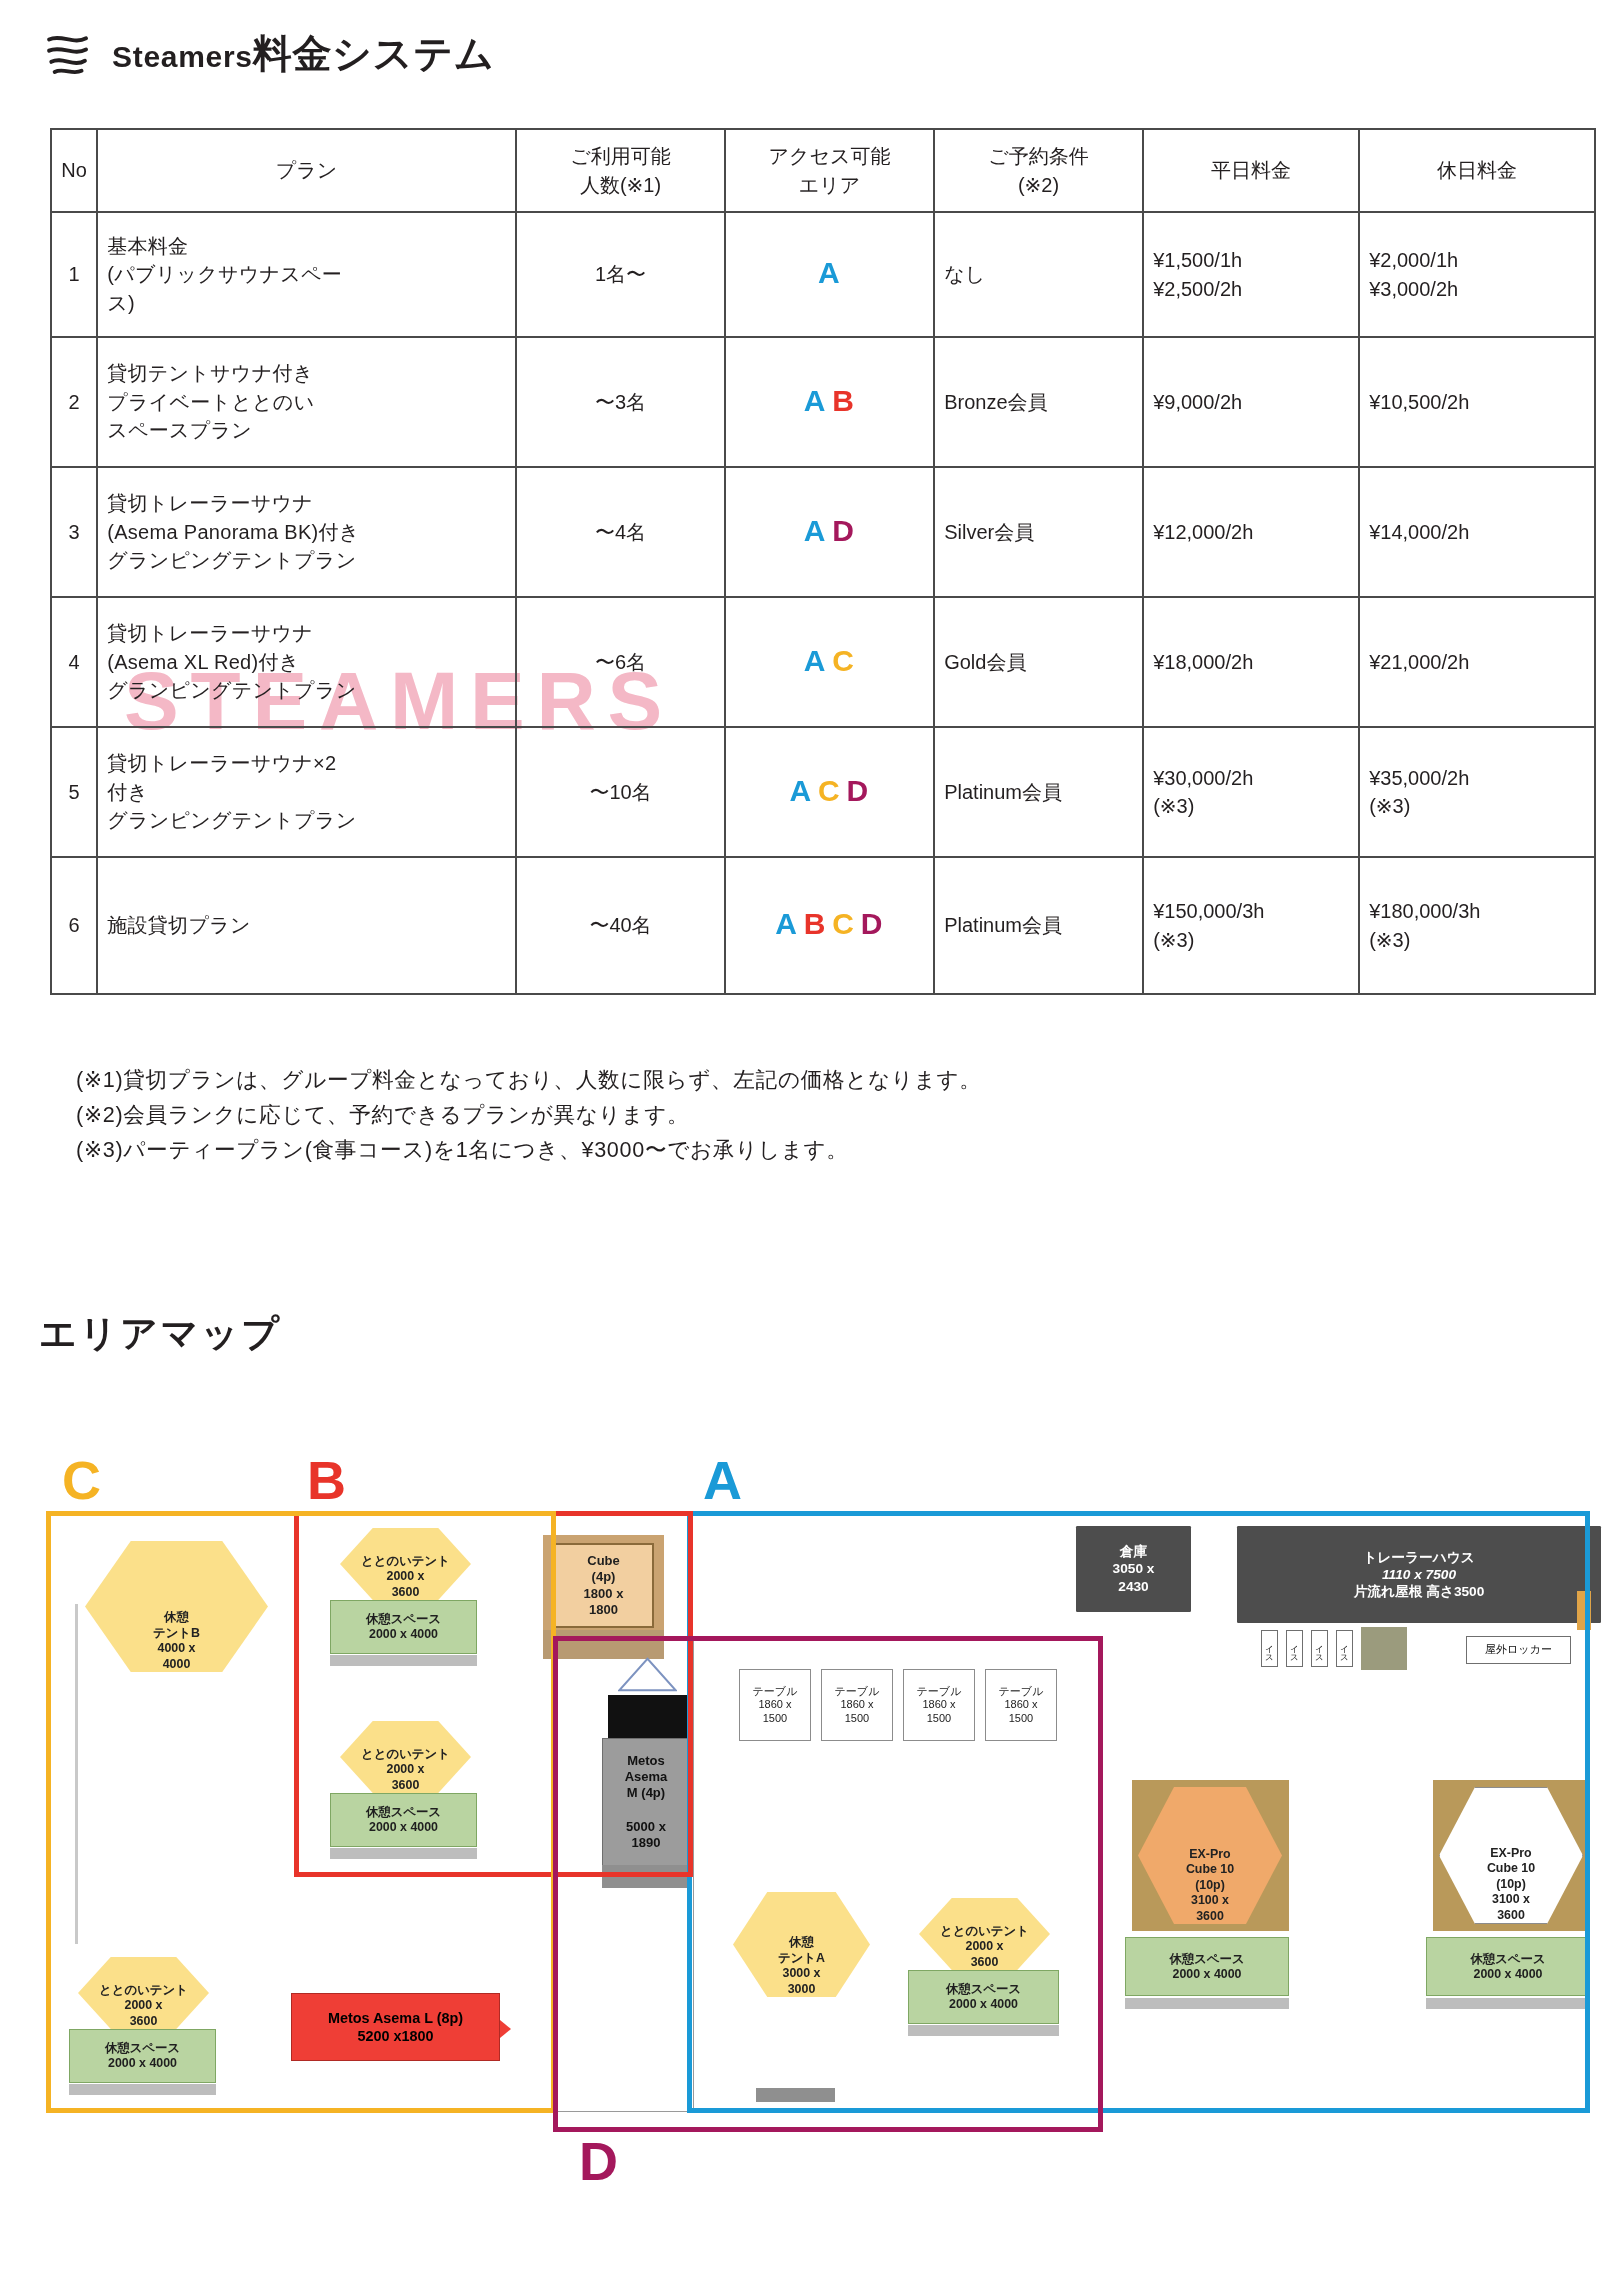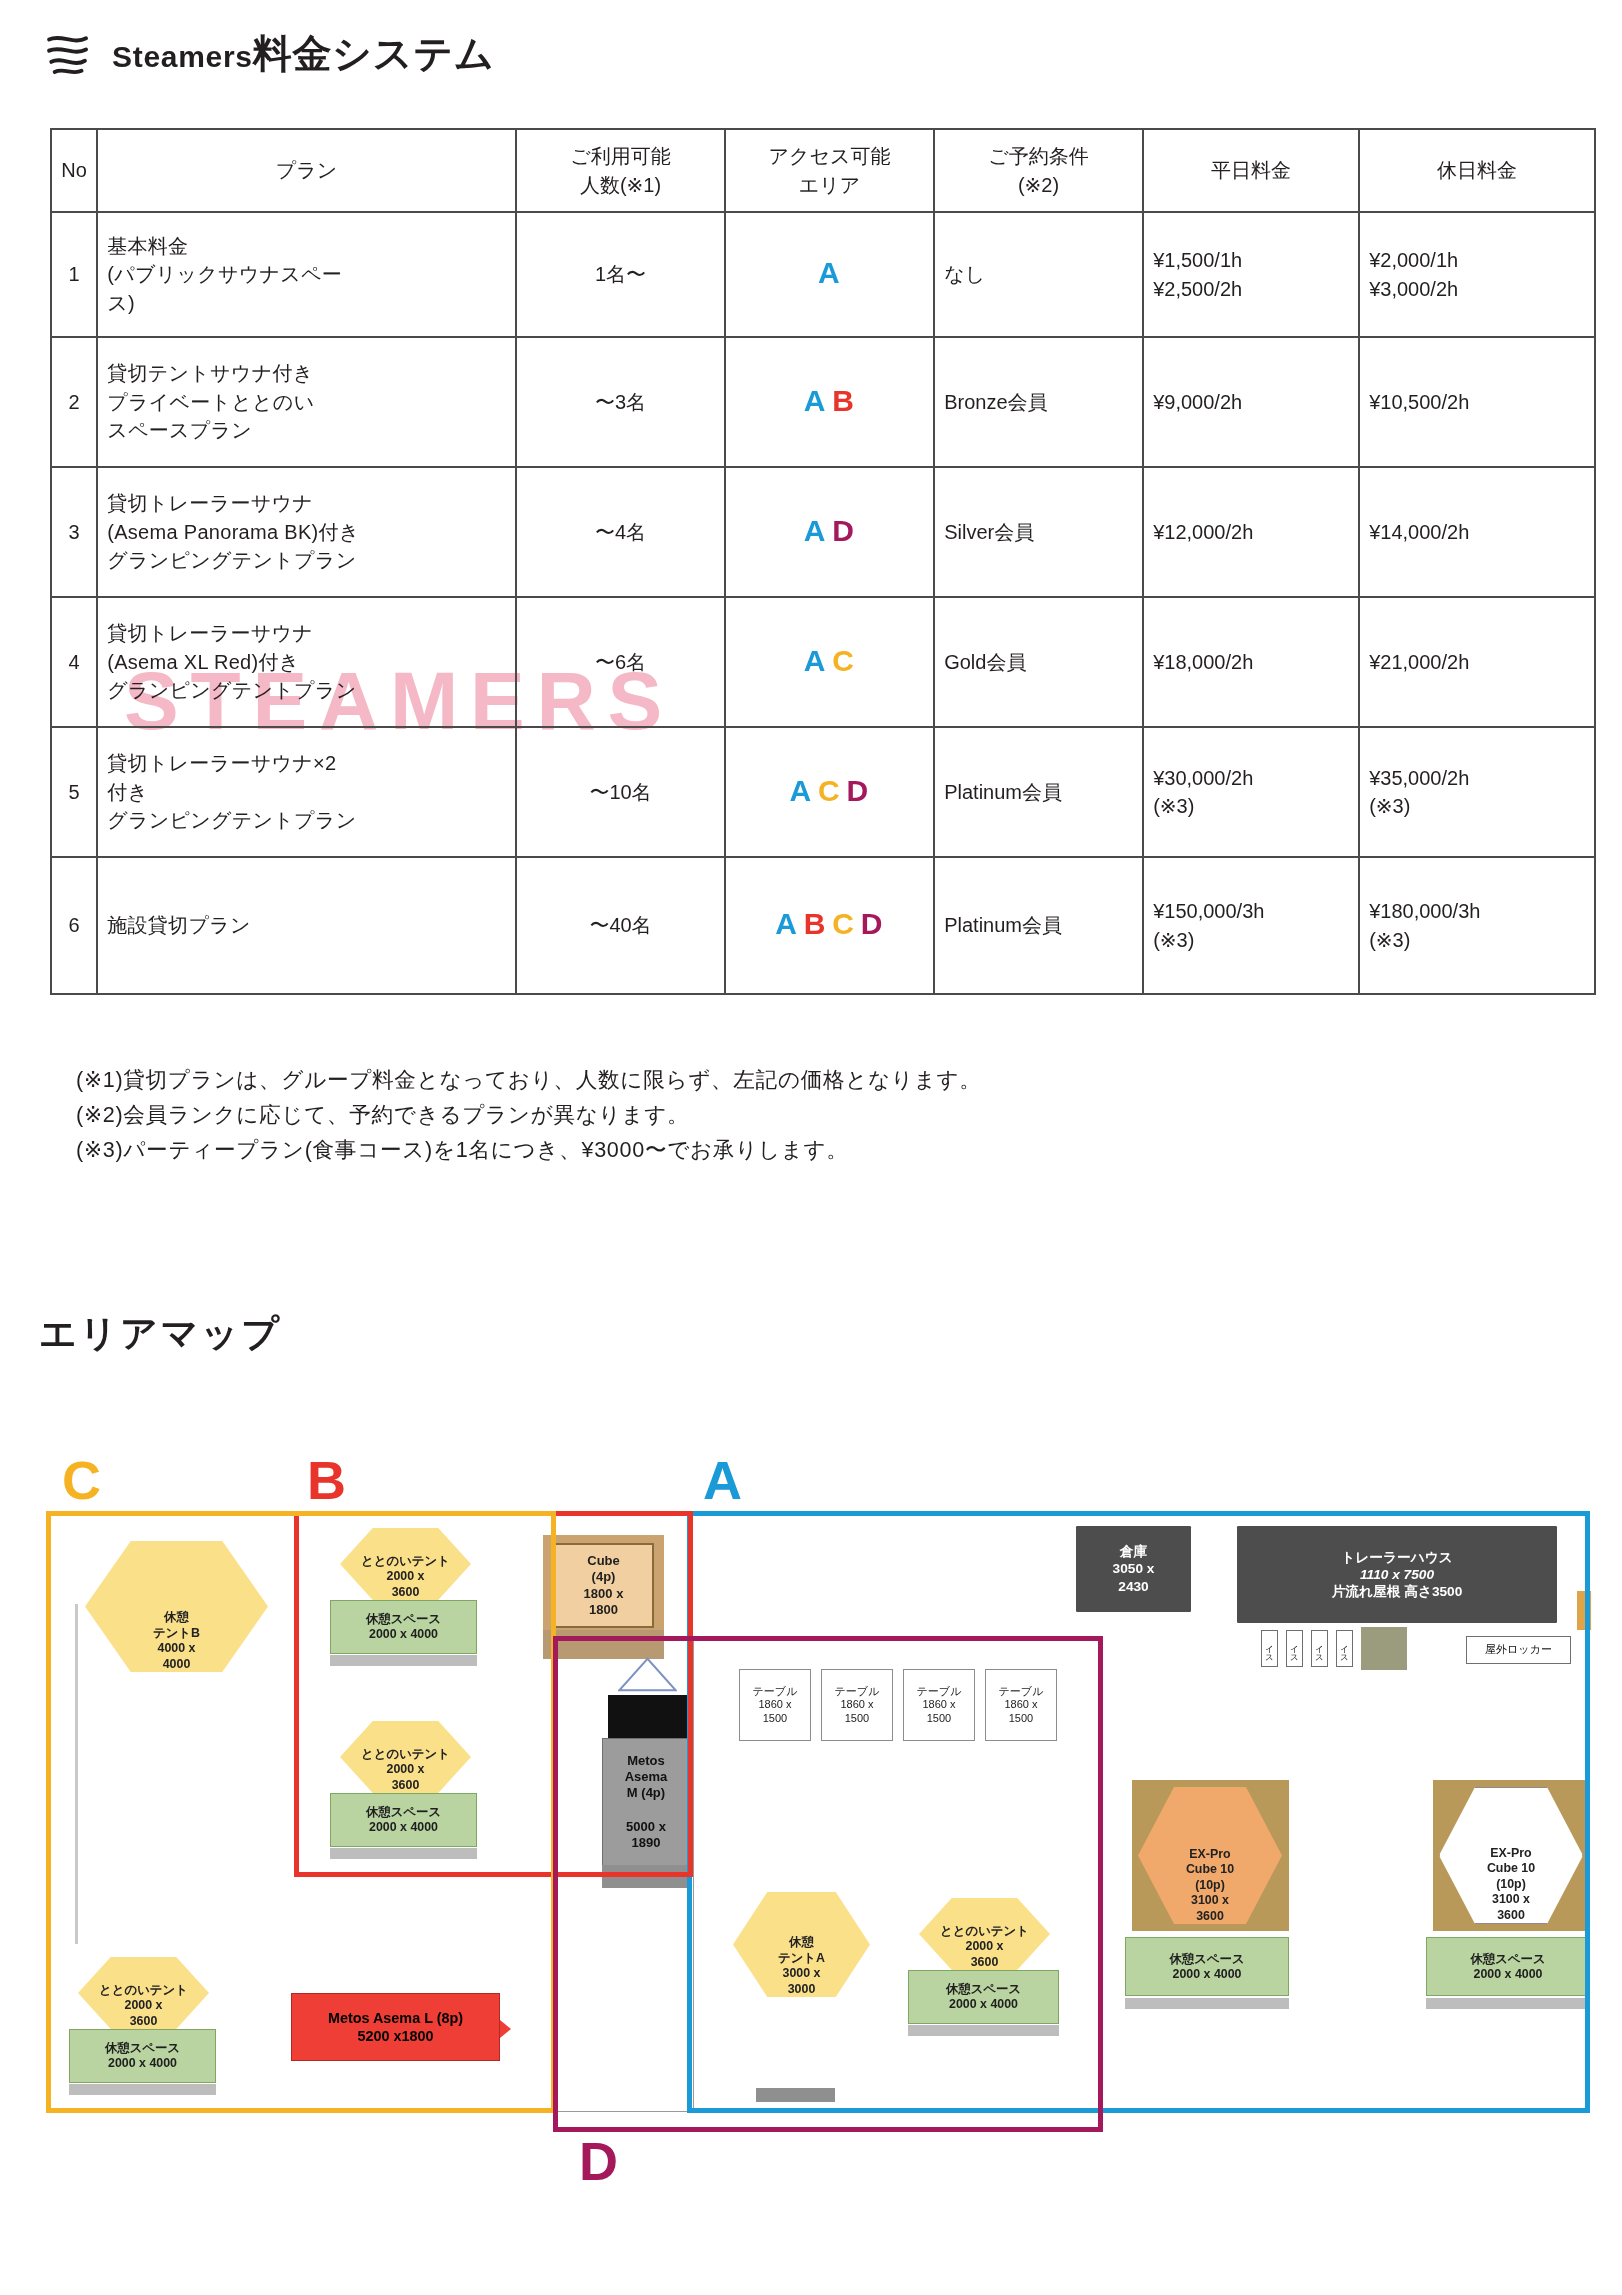--- a/index.html
+++ b/index.html
@@ -545,21 +545,21 @@
     <div class="zone zone-d" style="left:527px; top:196px; width:550px; height:496px;"></div>
     <div class="zone-label ld" style="left:553px; top:694px;">D</div>
 
 
     <div class="gray-block" style="left:1050px; top:86px; width:115px; height:86px; flex-direction:column;">
       <span>倉庫</span>
       <span>3050 x</span>
       <span>2430</span>
     </div>
 
-    <div class="gray-block" style="left:1211px; top:86px; width:320px; height:97px; flex-direction:column;">
+    <div class="gray-block" style="left:1211px; top:86px; width:364px; height:97px; flex-direction:column;">
       <span>トレーラーハウス</span>
       <span style="font-style:italic;">1110 x 7500</span>
       <span>片流れ屋根 高さ3500</span>
     </div>
     <div class="plot" style="left:1551px; top:151px; width:14.4px; height:39px; background:#e0a448;"></div>
 
     <div class="small-chair" style="left:1235px; top:190px; width:17px; height:37px;">
         <span>イス</span>
       </div>
     <div class="small-chair" style="left:1260px; top:190px; width:17px; height:37px;">

